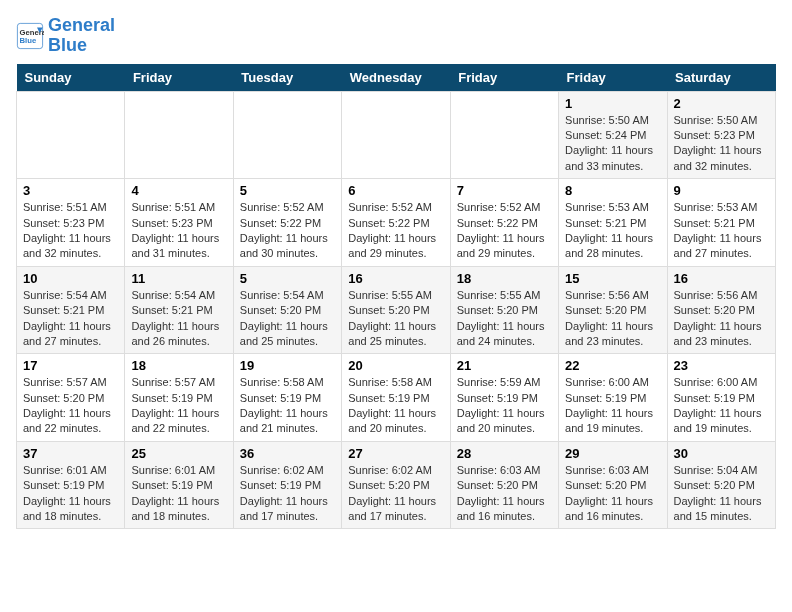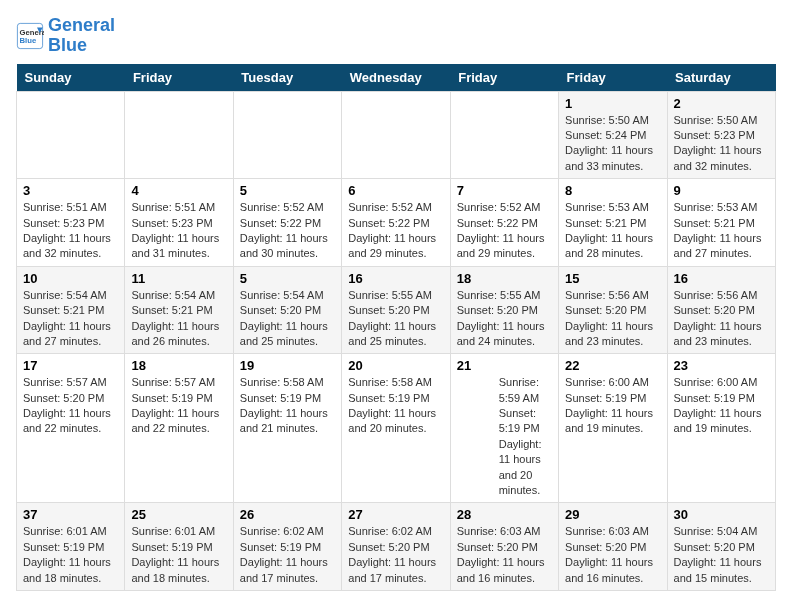--- a/index.html
+++ b/index.html
@@ -268,21 +268,21 @@
         </td>
         <td>
           <span class="day-num">20</span>
           <div class="day-info" style="white-space: pre-line;">Sunrise: 5:58 AM
 Sunset: 5:19 PM
 Daylight: 11 hours
 and 20 minutes.</div>
         </td>
         <td>
           <span class="day-num">21</span>
-          <div class="day-info" style="white-space: pre-line; margin-left: 42px;">Sunrise: 5:59 AM
+          <div class="day-info" style="white-space: pre-line;">Sunrise: 5:59 AM
 Sunset: 5:19 PM
 Daylight: 11 hours
 and 20 minutes.</div>
         </td>
         <td>
           <span class="day-num">22</span>
           <div class="day-info" style="white-space: pre-line;">Sunrise: 6:00 AM
 Sunset: 5:19 PM
 Daylight: 11 hours
 and 19 minutes.</div>
@@ -304,21 +304,21 @@
 and 18 minutes.</div>
         </td>
         <td>
           <span class="day-num">25</span>
           <div class="day-info" style="white-space: pre-line;">Sunrise: 6:01 AM
 Sunset: 5:19 PM
 Daylight: 11 hours
 and 18 minutes.</div>
         </td>
         <td>
-          <span class="day-num">26</span>
+          <span class="day-num">36</span>
           <div class="day-info" style="white-space: pre-line;">Sunrise: 6:02 AM
 Sunset: 5:19 PM
 Daylight: 11 hours
 and 17 minutes.</div>
         </td>
         <td>
           <span class="day-num">27</span>
           <div class="day-info" style="white-space: pre-line;">Sunrise: 6:02 AM
 Sunset: 5:20 PM
 Daylight: 11 hours

